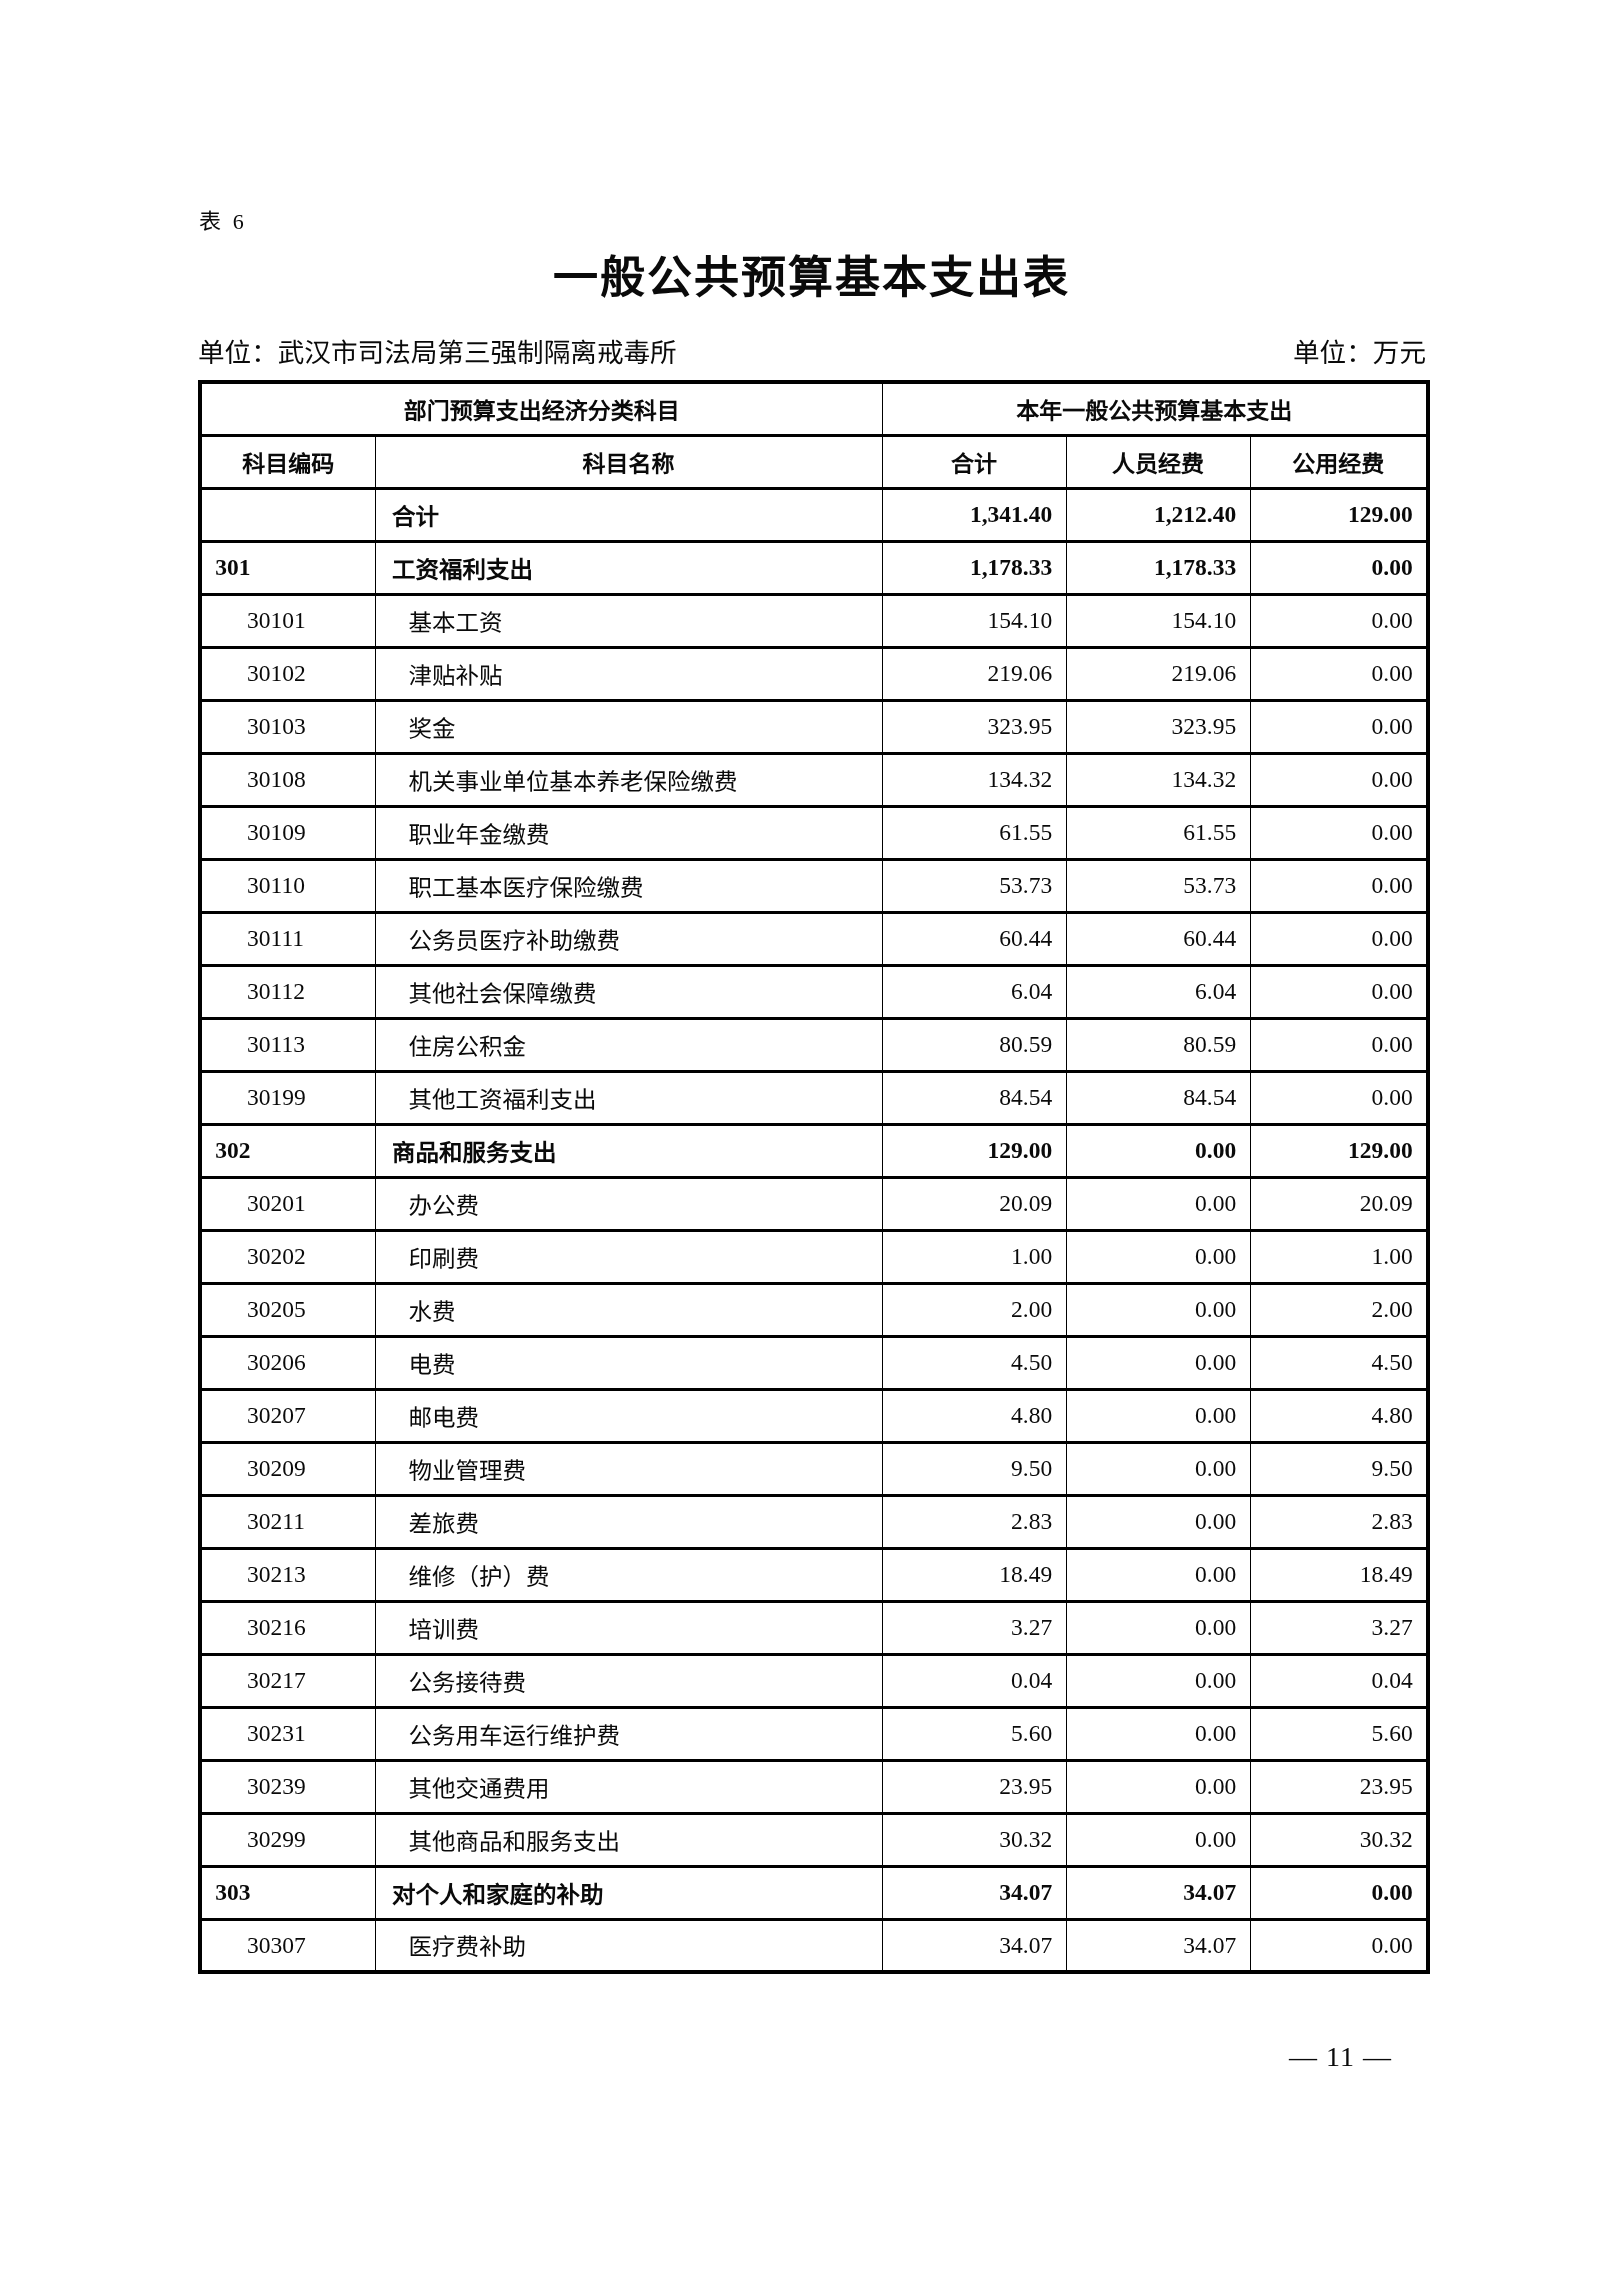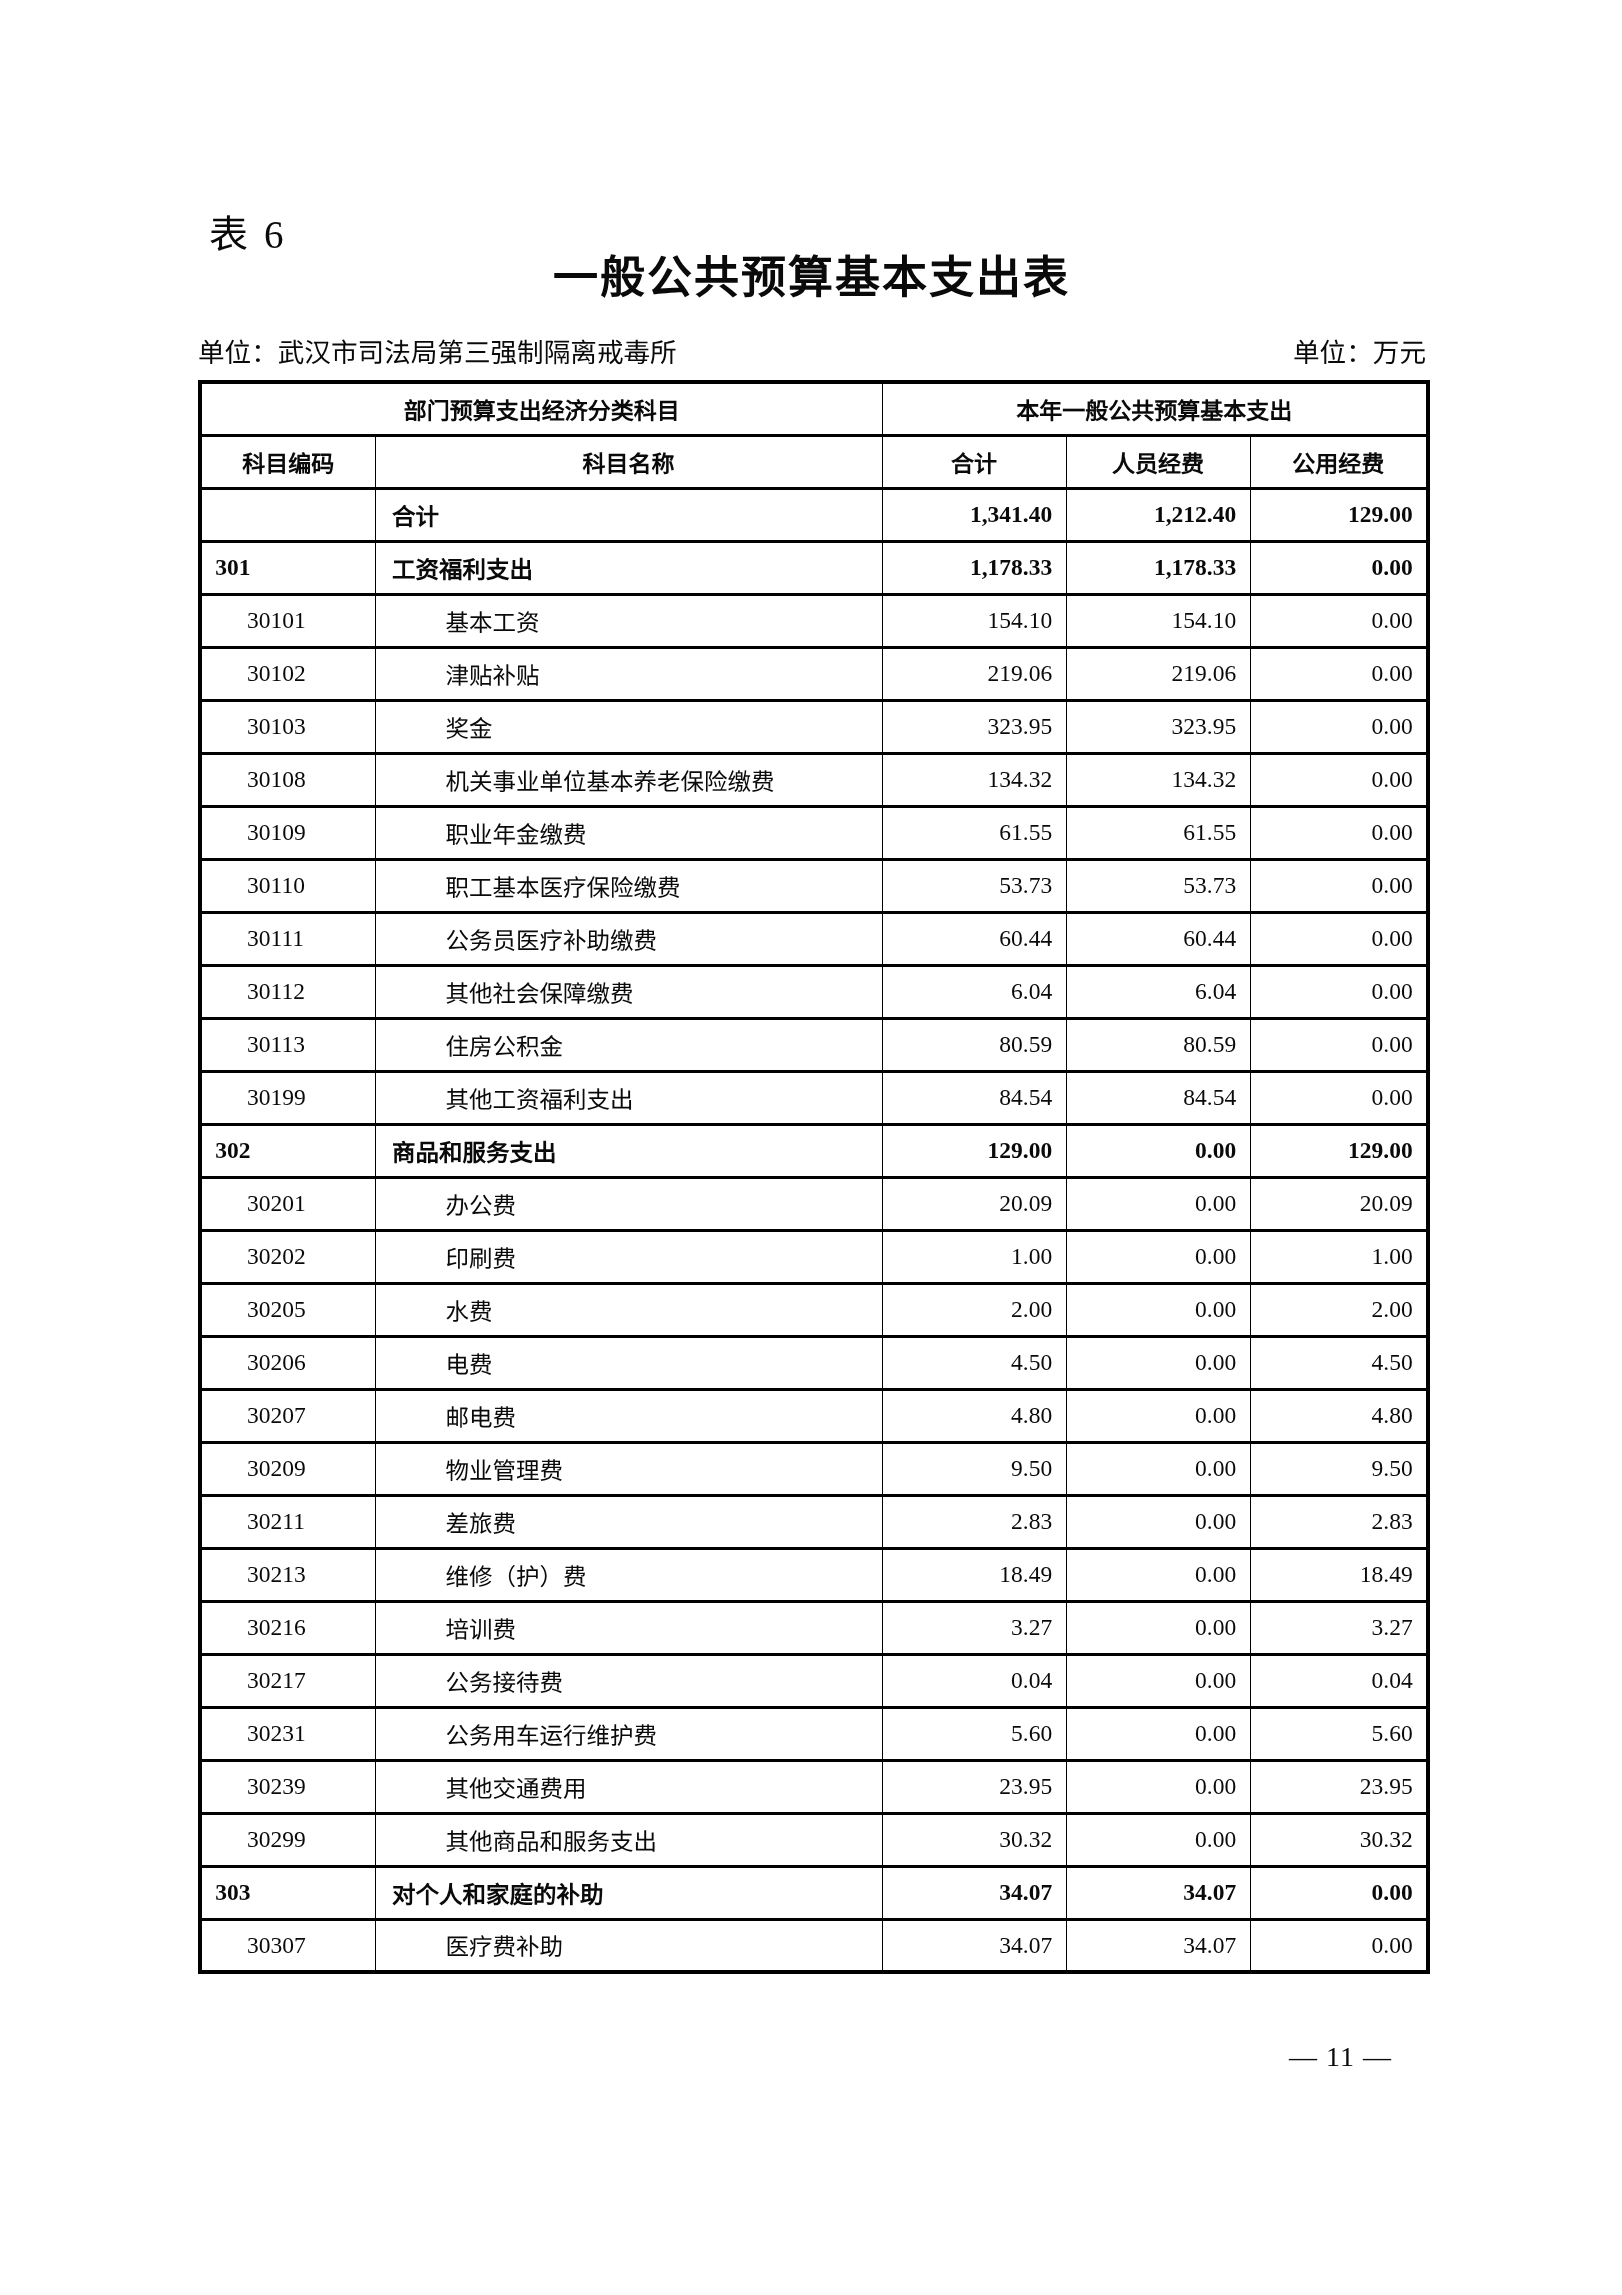--- a/index.html
+++ b/index.html
@@ -12,23 +12,23 @@
     color: #0a0a0a;
   }
   .page {
     position: absolute;
     left: 0; top: 0;
     width: 1623px; height: 2295px;
     background: #ffffff;
   }
   .table-label {
     position: absolute;
-    left: 209px;
+    left: 199px;
     top: 203px;
-    font-size: 39px;
+    font-size: 22px;
     letter-spacing: 3.1px;
   }
   .doc-title {
     position: absolute;
     left: 0;
     top: 241px;
     width: 100%;
     text-align: center;
     font-size: 45px;
     font-weight: bold;
@@ -68,21 +68,21 @@
     vertical-align: middle;
     overflow: hidden;
     white-space: nowrap;
   }
   table.budget th {
     font-weight: bold;
     text-align: center;
     font-size: 23px;
   }
   td.cell-code { text-align: left; padding-left: 45px; }
-  td.cell-name { text-align: left; padding-left: 70px; }
+  td.cell-name { text-align: left; padding-left: 33px; }
   td.cell-num  { text-align: right; padding-right: 13.3px; }
   tr.section td { font-weight: bold; }
   tr.section td.cell-code { padding-left: 13.3px; }
   tr.section td.cell-name { padding-left: 16.4px; }
   .page-number {
     position: absolute;
     right: 231px;
     top: 2041px;
     font-size: 28px;
     letter-spacing: 1px;

